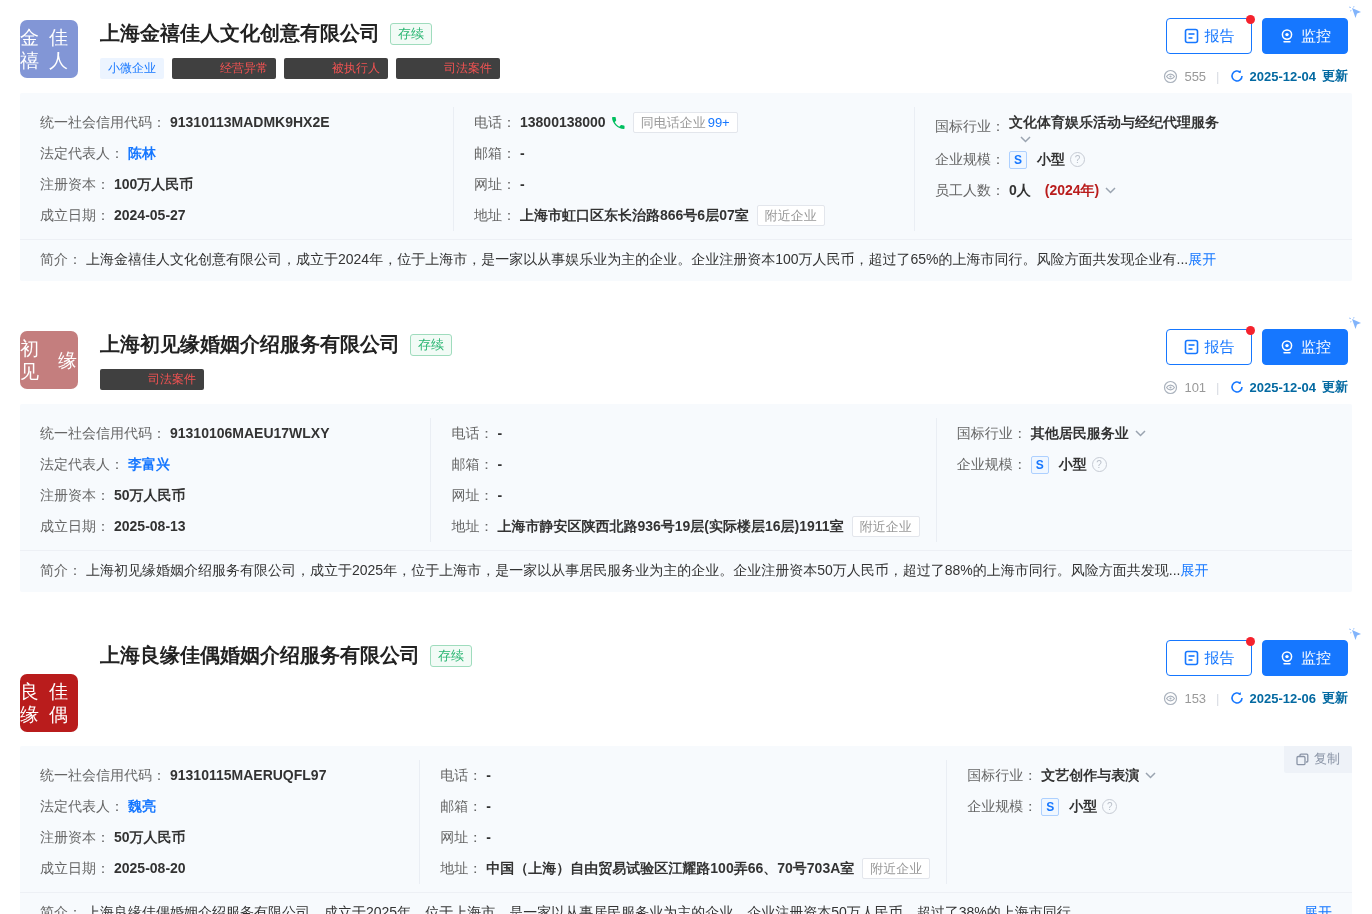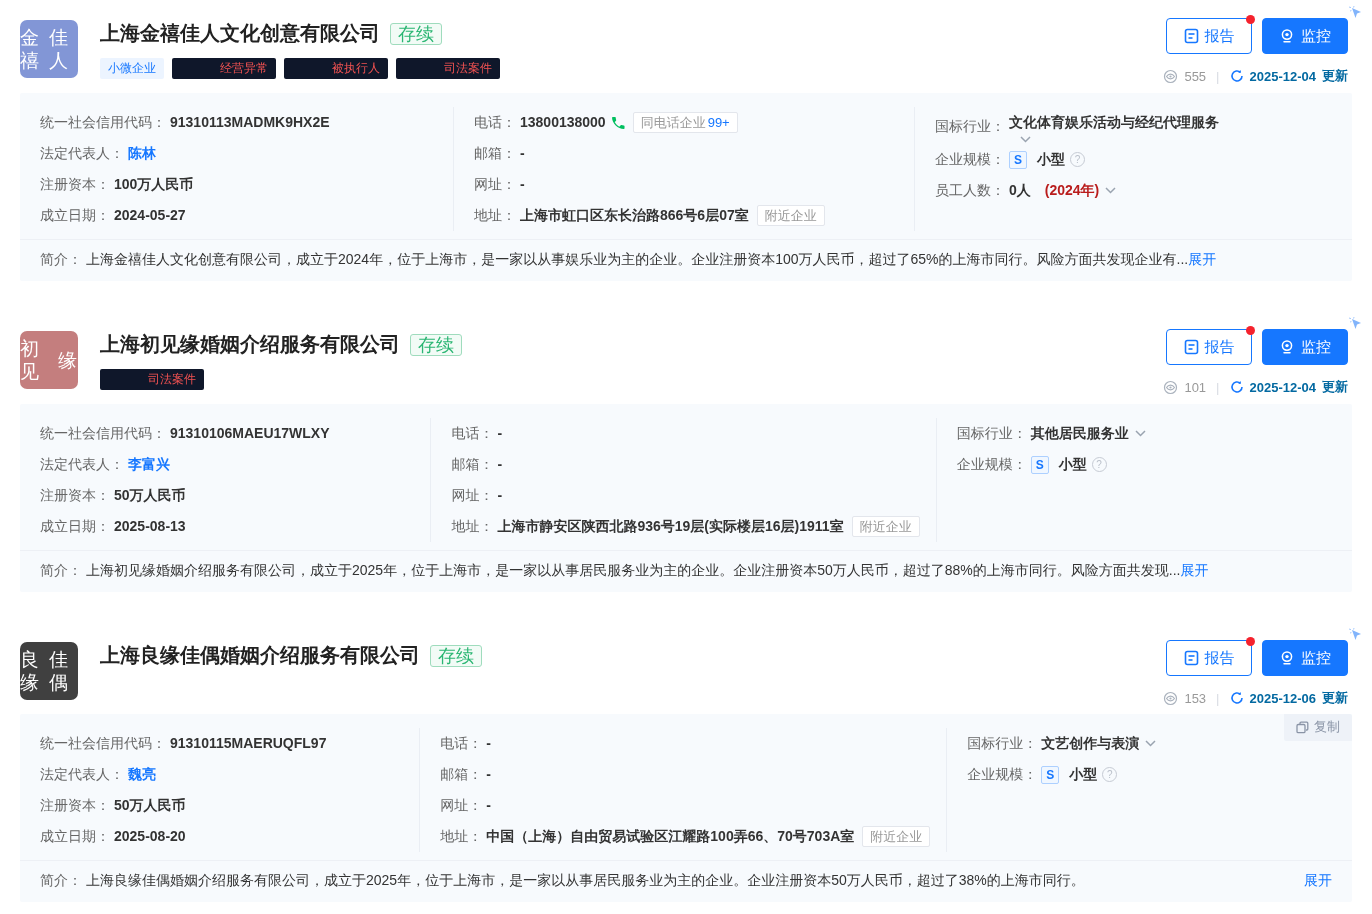--- a/index.html
+++ b/index.html
@@ -8,25 +8,25 @@
   .card { position:relative; margin:0 20px 46px; }
   .card:last-child { margin-bottom:0; }
 
   
   .card-head { position:relative; display:flex; padding:4px 0 14px; }
   .logo { width:58px; height:58px; border-radius:7px; color:#fff; display:flex; 
           align-items:center; justify-content:center; font-size:19px; line-height:23px; letter-spacing:1px; flex:none; cursor:pointer; }
   .head-main { margin-left:22px; flex:1; min-width:0; }
   .name-row { display:flex; align-items:center; }
   .co-name { font-size:20px; font-weight:700; color:#222; cursor:pointer; }
-  .status-badge { margin-left:10px; font-size:18px; color:#2bb673; background:#f2fbf6; border:1px solid #9fdcbd; border-radius:3px; padding:1px 7px; line-height:18px; }
+  .status-badge { margin-left:10px; font-size:13px; color:#2bb673; background:#f2fbf6; border:1px solid #9fdcbd; border-radius:3px; padding:1px 7px; line-height:18px; }
   .tag-row { margin-top:11px; display:flex; gap:8px; }
   .tag { font-size:12px; line-height:21px; padding:0 8px; border-radius:2px; cursor:pointer; }
   .tag.blue { color:#1677ff; background:#ecf4ff; }
-  .tag.red  { color:#f25252; background:#0f172a;padding-left:48px; }
+  .tag.red  { color:#f25252; background:#404040;padding-left:48px; }
 
   
   .head-right { position:absolute; right:4px; top:2px; text-align:right; }
   .btn-row { display:flex; gap:10px; justify-content:flex-end; }
   .btn { height:36px; min-width:86px; border-radius:4px; font-size:15px; display:flex; align-items:center; justify-content:center; gap:6px; cursor:pointer; position:relative; }
   .btn-report { background:#fff; border:1px solid #1677ff; color:#1677ff; }
   .btn-report .dot { position:absolute; top:-4px; right:-4px; width:9px; height:9px; border-radius:50%; background:#f5222d; }
   .btn-monitor { background:#1677ff; border:1px solid #1677ff; color:#fff; }
   .meta-row { margin-top:13px; font-size:13px; color:#999; display:flex; align-items:center; justify-content:flex-end; gap:6px; }
   .meta-row .date { color:#0369a1; font-weight:700; }
@@ -351,21 +351,21 @@
       <div class="intro">
         <span class="lbl">简介：</span>
         <span class="txt">上海初见缘婚姻介绍服务有限公司，成立于2025年，位于上海市，是一家以从事居民服务业为主的企业。企业注册资本50万人民币，超过了88%的上海市同行。风险方面共发现...</span>
         <span class="expand">展开</span>
       </div>
     </div>
   </section>
 
   <section class="card">
     <div class="card-head">
-      <div class="logo" style="background: #404040;">
+      <div class="logo" style="background: #b91c1c; margin-top: 32px;">
         <span>良缘</span>
         <span>佳偶</span>
       </div>
       <div class="head-main">
         <div class="name-row">
           <span class="co-name">上海良缘佳偶婚姻介绍服务有限公司</span>
           <span class="status-badge">存续</span>
         </div>
       </div>
       <div class="head-right">

